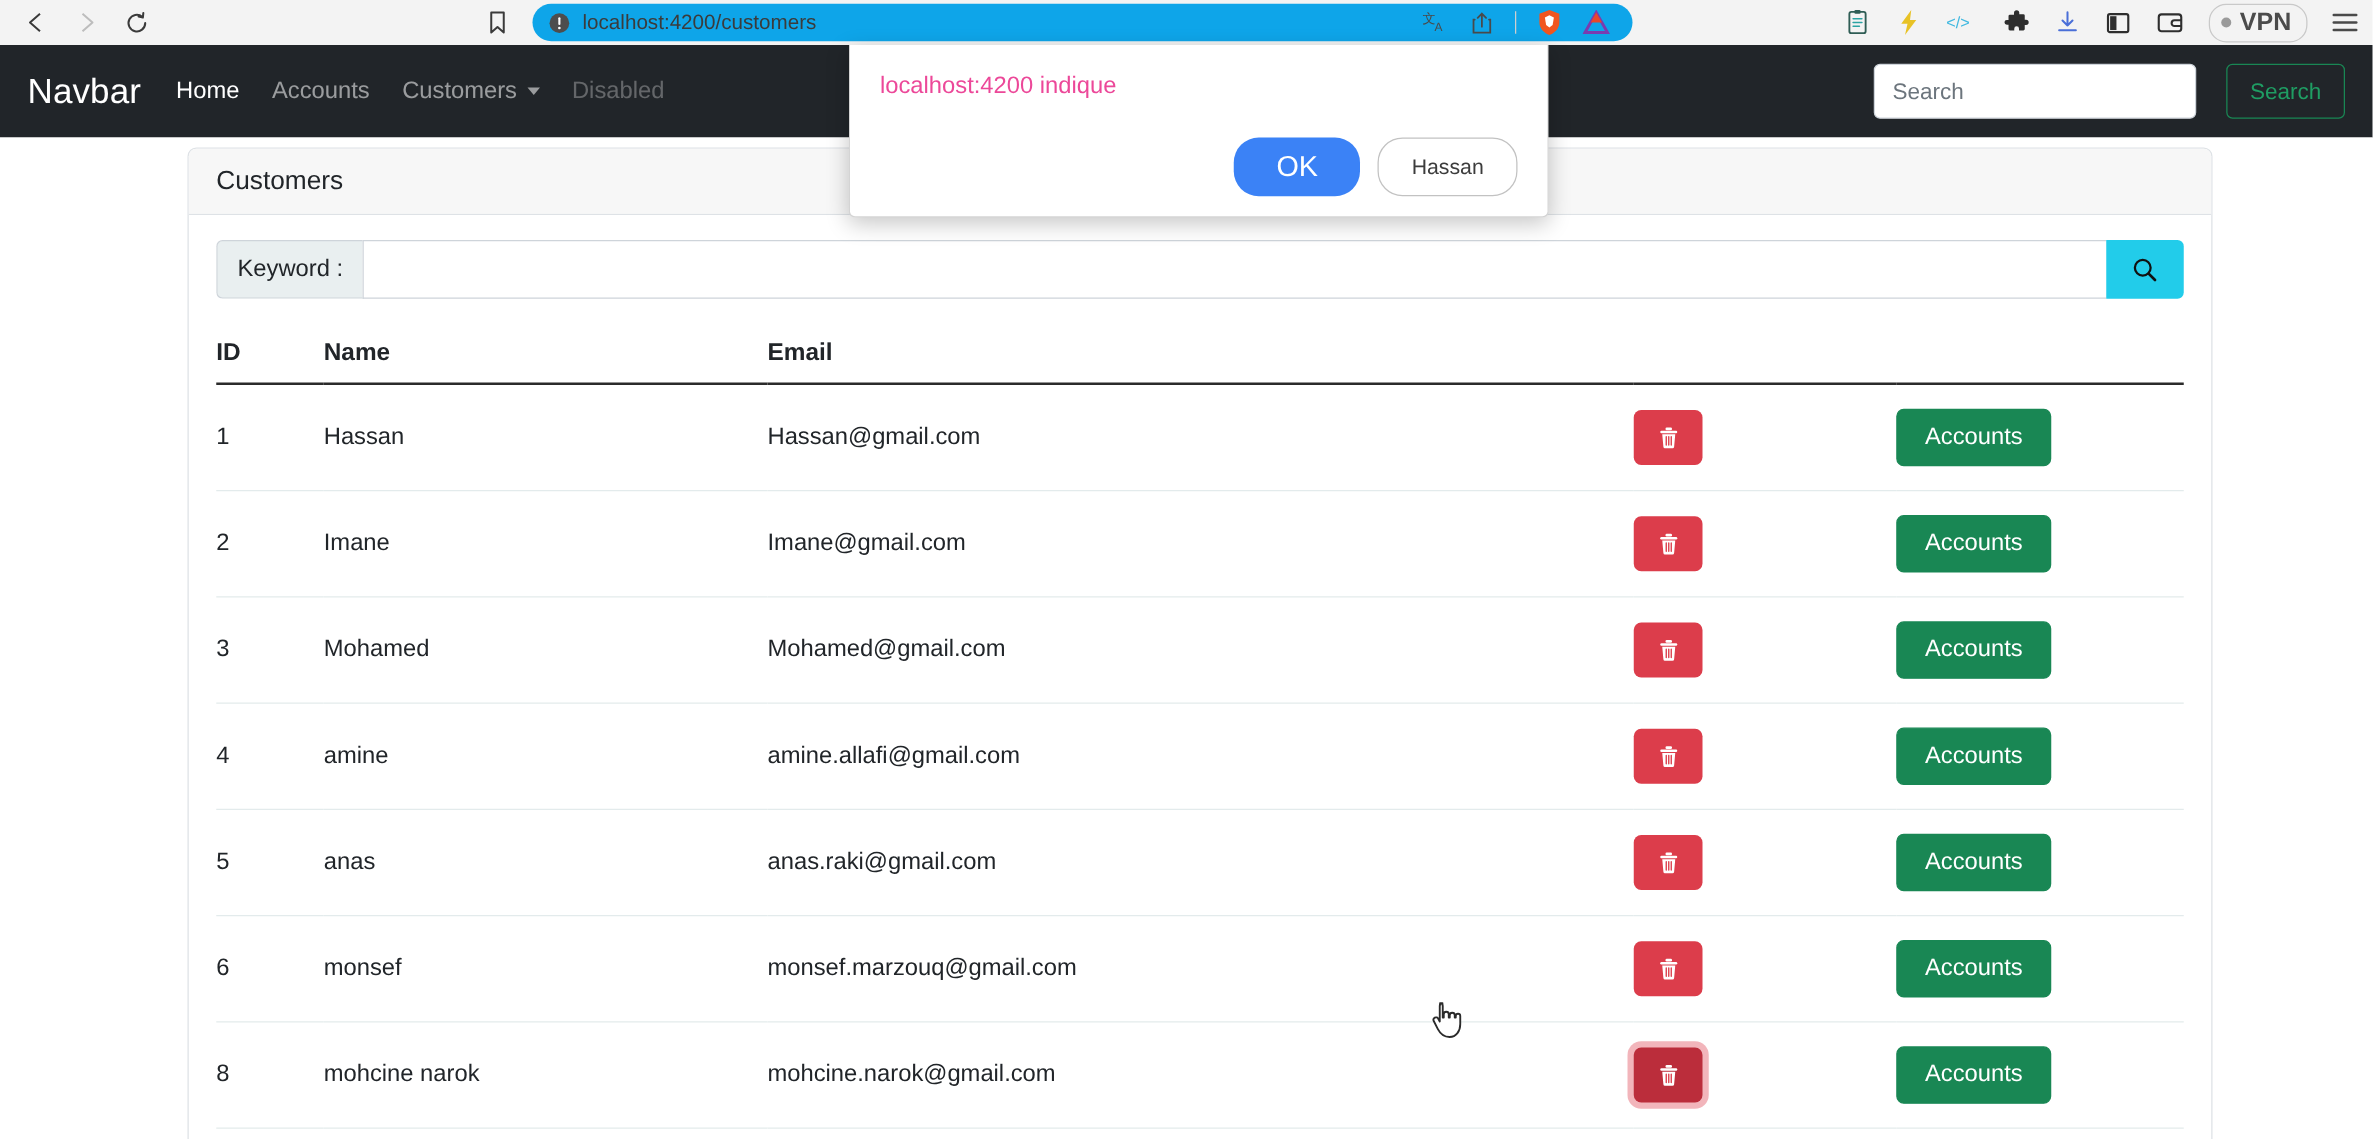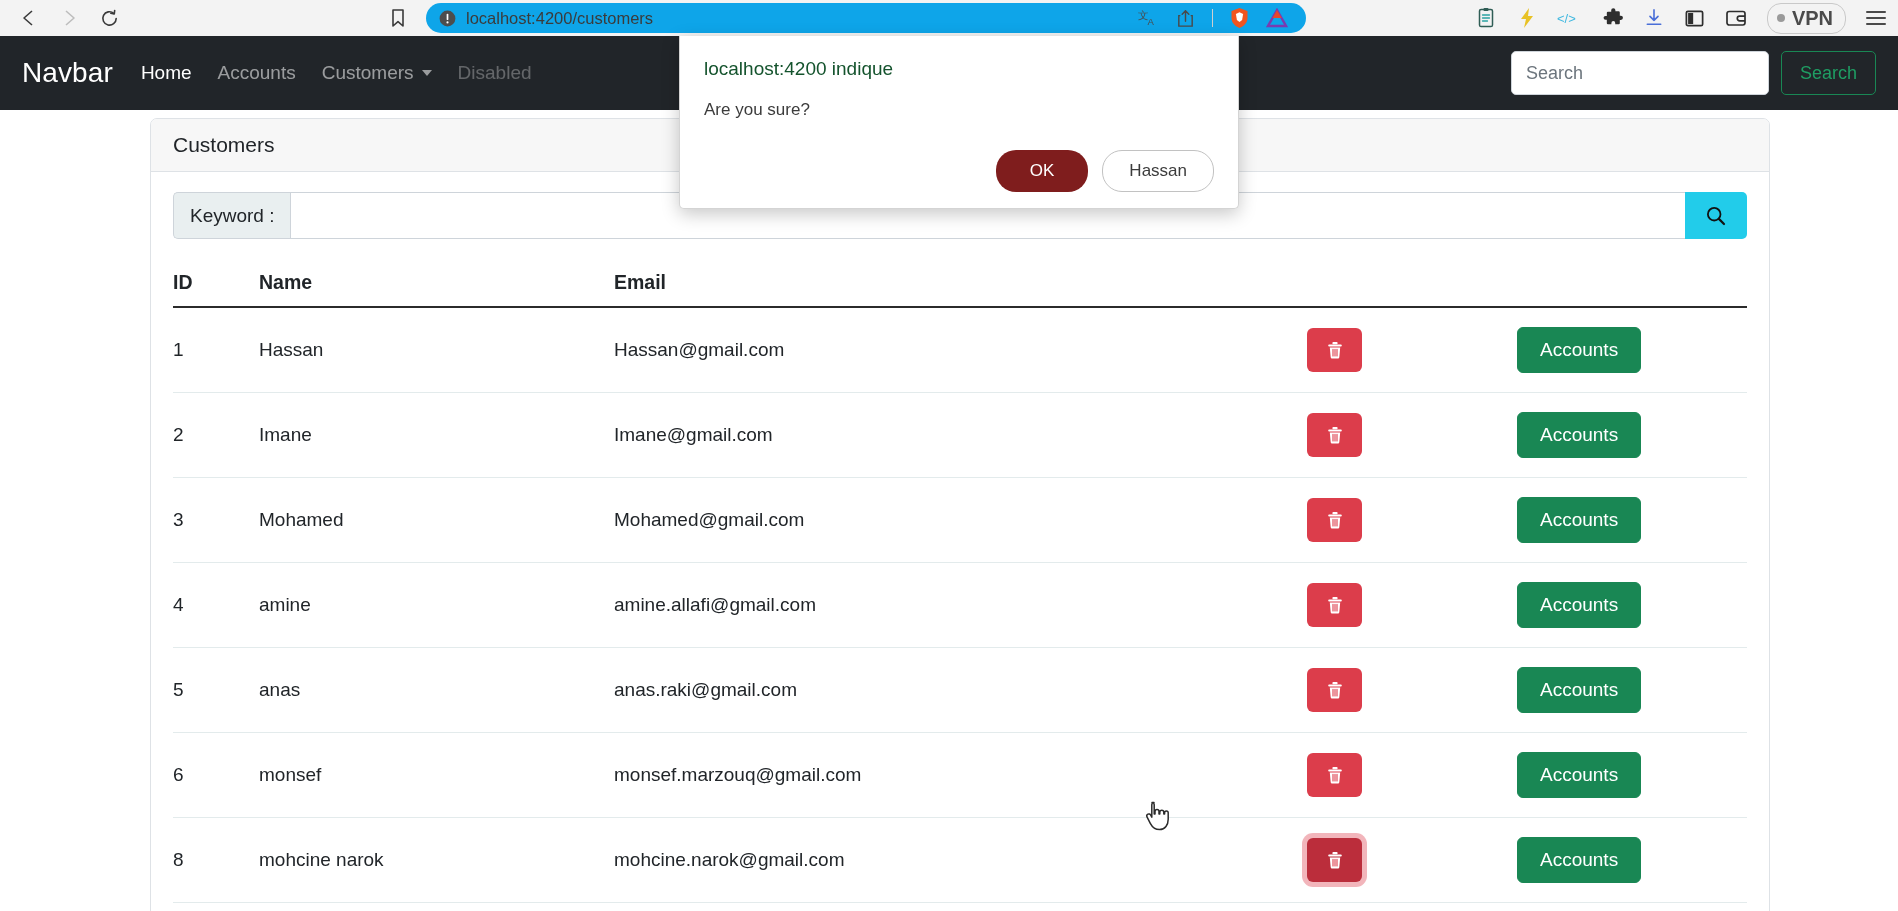--- a/index.html
+++ b/index.html
@@ -83,21 +83,21 @@
   }
   .nav-link.active { color: #ffffff; text-align: right; }
   .nav-link.disabled { color: rgba(255,255,255,.30); }
   .nav-dropdown { display: flex; align-items: center; gap: 8px; }
   .caret {
     width: 0; height: 0;
     border-left: 5.5px solid transparent;
     border-right: 5.5px solid transparent;
     border-top: 6px solid rgba(255,255,255,.55);
   }
-  .navbar-right { margin-left: auto; display: flex; align-items: center; gap: 12px; }
+  .navbar-right { margin-left: auto; display: flex; align-items: center; gap: 24px; }
   .nav-search-input {
     width: 258px; height: 44px;
     border: 1px solid #ced4da; border-radius: 5px;
     background: #fff; padding: 0 14px;
     font-size: 18px; color: #212529;
     font-family: "Liberation Sans", sans-serif;
     outline: none;
   }
   .nav-search-input::placeholder { color: #6c757d; }
   .nav-search-btn {
@@ -191,26 +191,26 @@
     position: absolute; left: 679px; top: 36px;
     width: 560px;
     background: #ffffff;
     border: 1px solid #d4d4d4;
     border-top: none;
     border-radius: 0 0 5px 5px;
     box-shadow: 0 5px 18px rgba(0,0,0,.22);
     padding: 22px 24px 16px 24px;
     z-index: 50;
   }
-  .dlg-title { font-size: 19px; color: #14532d; margin-bottom: 20px; }
+  .dlg-title { font-size: 19px; color: #ec4899; margin-bottom: 20px; }
   .dlg-msg { font-size: 17px; color: #3c3c3c; }
   .dlg-actions { display: flex; justify-content: flex-end; gap: 14px; margin-top: 30px; }
   .dlg-ok {
-    background: #7f1d1d; color: #ffffff; border: none;
-    border-radius: 20px; padding: 10px 34px; font-size: 17px;
+    background: #3b82f6; color: #ffffff; border: none;
+    border-radius: 20px; padding: 10px 34px; font-size: 23px;
     font-family: "Liberation Sans", sans-serif; cursor: pointer;
   }
   .dlg-cancel {
     background: #ffffff; color: #3c3c3c; border: 1px solid #c2c2c2;
     border-radius: 20px; padding: 10px 26px; font-size: 17px;
     font-family: "Liberation Sans", sans-serif; cursor: pointer;
   }
 
   
   .cursor { position: absolute; left: 1144px; top: 800px; z-index: 90; pointer-events: none; }
@@ -509,21 +509,20 @@
             </tr>
           </tbody>
       </table>
 
     </div>
   </div>
 </div>
 
 <div class="js-dialog">
   <div class="dlg-title">localhost:4200 indique</div>
-  <div class="dlg-msg">Are you sure?</div>
   <div class="dlg-actions">
     <button class="dlg-ok">OK</button>
     <button class="dlg-cancel">Hassan</button>
   </div>
 </div>
 
 <div class="cursor">
   <svg width="30" height="34" viewBox="0 0 30 34">
     <path d="M10 2.5 c1.3 0 2.2 1 2.2 2.2 V14 h.8 v-2.6 c0-1.1 .9-2 2-2 s2 .9 2 2 V14 h.8 v-1.8 c0-1.1 .9-2 2-2 s2 .9 2 2 V14 h.8 v-1.2 c0-1 .8-1.8 1.8-1.8 s1.8 .8 1.8 1.8 v6.4 c0 5.6-3.1 10.4-8.6 10.4 -5 0-7.2-2.3-9.3-6.3 L5 16.8 c-.5-1 -.1-2.2 .9-2.7 1-.5 2.2-.1 2.7 .9 l1.2 2.2 V4.7 c0-1.2 .9-2.2 2.2-2.2 Z" transform="translate(-2,0)" fill="#ffffff" stroke="#2b2b2b" stroke-width="1.5" stroke-linejoin="round"></path>
   </svg>

